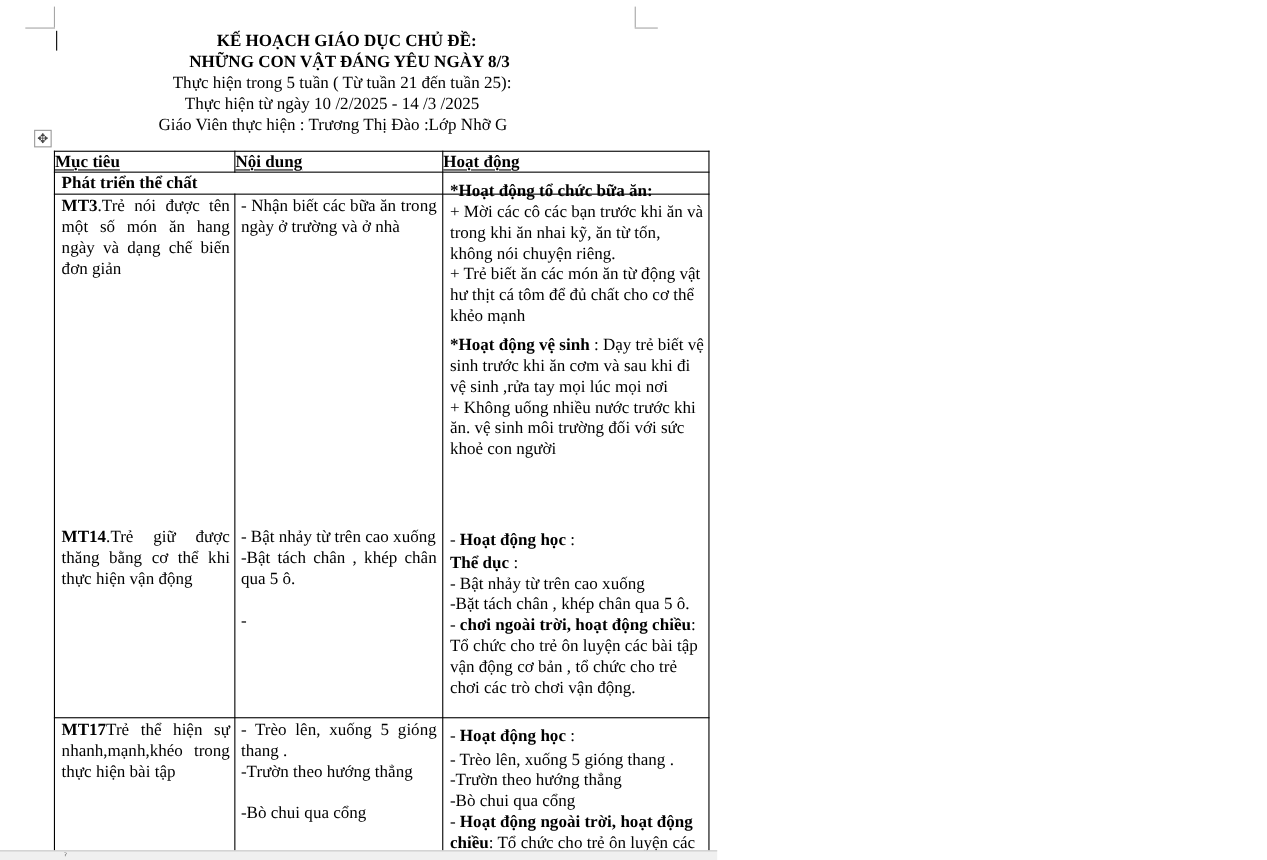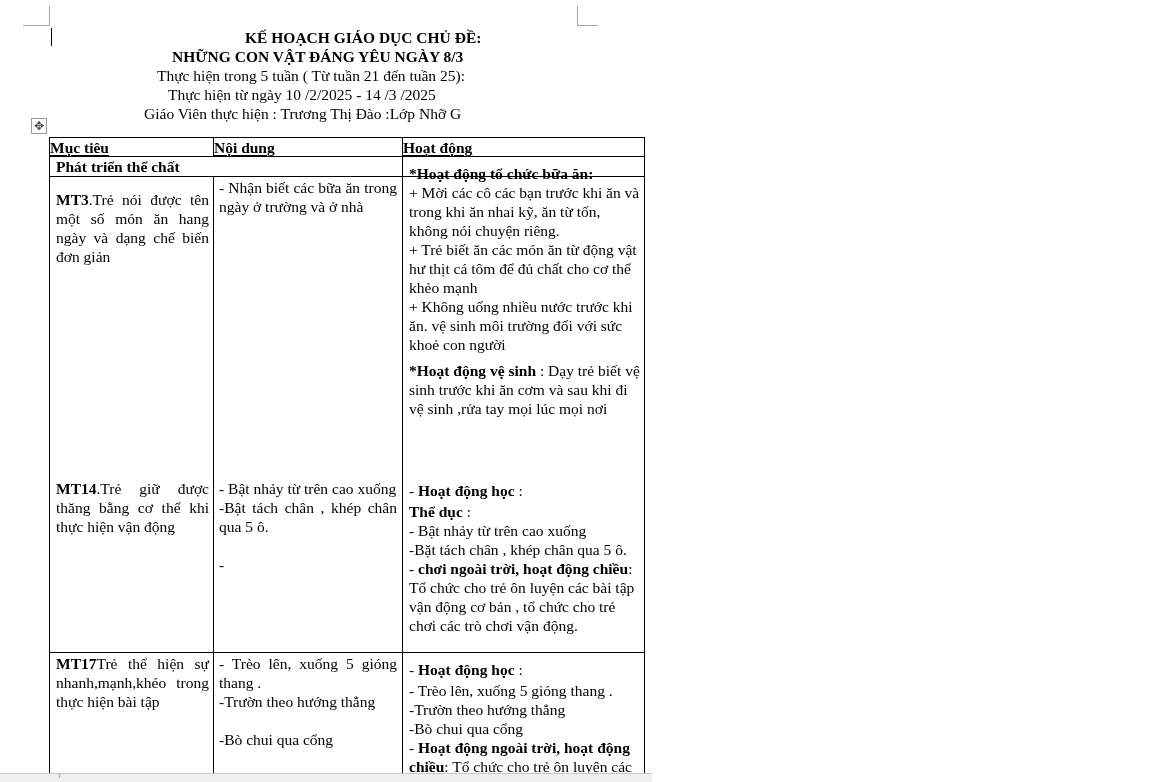--- a/index.html
+++ b/index.html
@@ -30,21 +30,21 @@
 </style>
 </head>
 <body>
 
 <div class="mark" style="left:49px;top:6px;width:1px;height:19px;"></div>
 <div class="mark" style="left:23px;top:25px;width:27px;height:1px;"></div>
 <div class="mark" style="left:577px;top:6px;width:1px;height:19px;"></div>
 <div class="mark" style="left:577px;top:25px;width:21px;height:1px;"></div>
 <div class="cursor"></div>
 
-<div class="tline t-bold" style="left:197px;top:28px;margin-left:48px;">KẾ HOẠCH GIÁO DỤC CHỦ ĐỀ:</div>
+<div class="tline t-bold" style="left:197px;top:28px;">KẾ HOẠCH GIÁO DỤC CHỦ ĐỀ:</div>
 <div class="tline t-bold" style="left:172px;top:47px;">NHỮNG CON VẬT ĐÁNG YÊU NGÀY 8/3</div>
 <div class="tline" style="left:157px;top:66px;">Thực hiện trong 5 tuần ( Từ tuần 21 đến tuần 25):</div>
 <div class="tline" style="left:168px;top:85px;">Thực hiện từ ngày 10  /2/2025  - 14 /3 /2025</div>
 <div class="tline" style="left:144px;top:104px;">Giáo Viên thực hiện : Trương Thị Đào :Lớp Nhỡ G</div>
 
 <div class="move-handle">
   <span>✥</span>
 </div>
 
 <div class="tbl">
@@ -59,32 +59,32 @@
   <div class="vl" style="left:164px;top:39px;height:621px;"></div>
   <div class="vl" style="left:353px;top:0;height:660px;"></div>
   <div class="vl" style="left:595px;top:0;height:660px;"></div>
 
   <div class="cell hdr" style="left:1px;top:1px;width:163px;">Mục tiêu</div>
   <div class="cell hdr" style="left:165px;top:1px;width:188px;">Nội dung</div>
   <div class="cell hdr" style="left:354px;top:1px;width:241px;">Hoạt động</div>
 
   <div class="cell i" style="left:7px;top:20px;width:340px;">Phát triển thể chất</div>
 
-  <div class="cell justify" style="left:7px;top:41px;width:153px;margin-top:12px;">
+  <div class="cell justify" style="left:7px;top:41px;width:153px;">
     <p><span class="b">MT3</span><span>.Trẻ nói được tên một số món ăn hang ngày và dạng chế biến đơn giản</span></p>
   </div>
   <div class="cell justify" style="left:170px;top:41px;width:178px;">
     <p>- Nhận biết các bữa ăn trong ngày ở trường và ở nhà</p>
   </div>
   <div class="cell" style="left:360px;top:27px;width:232px;">
     <p class="b">*Hoạt động tổ chức bữa ăn:</p>
     <p>+ Mời các cô các bạn trước khi ăn và trong khi ăn nhai kỹ, ăn từ tốn, không nói chuyện riêng.</p>
     <p>+ Trẻ biết ăn các món ăn từ động vật hư thịt cá tôm để đủ chất cho cơ thể khẻo mạnh</p>
+    <p style="margin-top:7px;"><span class="b">*Hoạt động vệ sinh</span><span> : Dạy trẻ biết vệ sinh trước khi ăn cơm và sau khi đi vệ sinh ,rửa tay mọi lúc mọi nơi</span></p>
     <p>+ Không uống nhiều nước trước khi ăn. vệ sinh môi trường đối với sức khoẻ con người</p>
-    <p style="margin-top:7px;"><span class="b">*Hoạt động vệ sinh</span><span> : Dạy trẻ biết vệ sinh trước khi ăn cơm và sau khi đi vệ sinh ,rửa tay mọi lúc mọi nơi</span></p>
   </div>
 
   <div class="cell justify" style="left:7px;top:342px;width:153px;">
     <p><span class="b">MT14</span><span>.Trẻ giữ được thăng bằng cơ thể khi thực hiện vận động</span></p>
   </div>
   <div class="cell justify" style="left:170px;top:342px;width:178px;">
     <p>- Bật nhảy từ trên cao xuống</p>
     <p>-Bật tách chân , khép chân qua 5 ô.</p>
     <p style="margin-top:19px;">-</p>
   </div>

